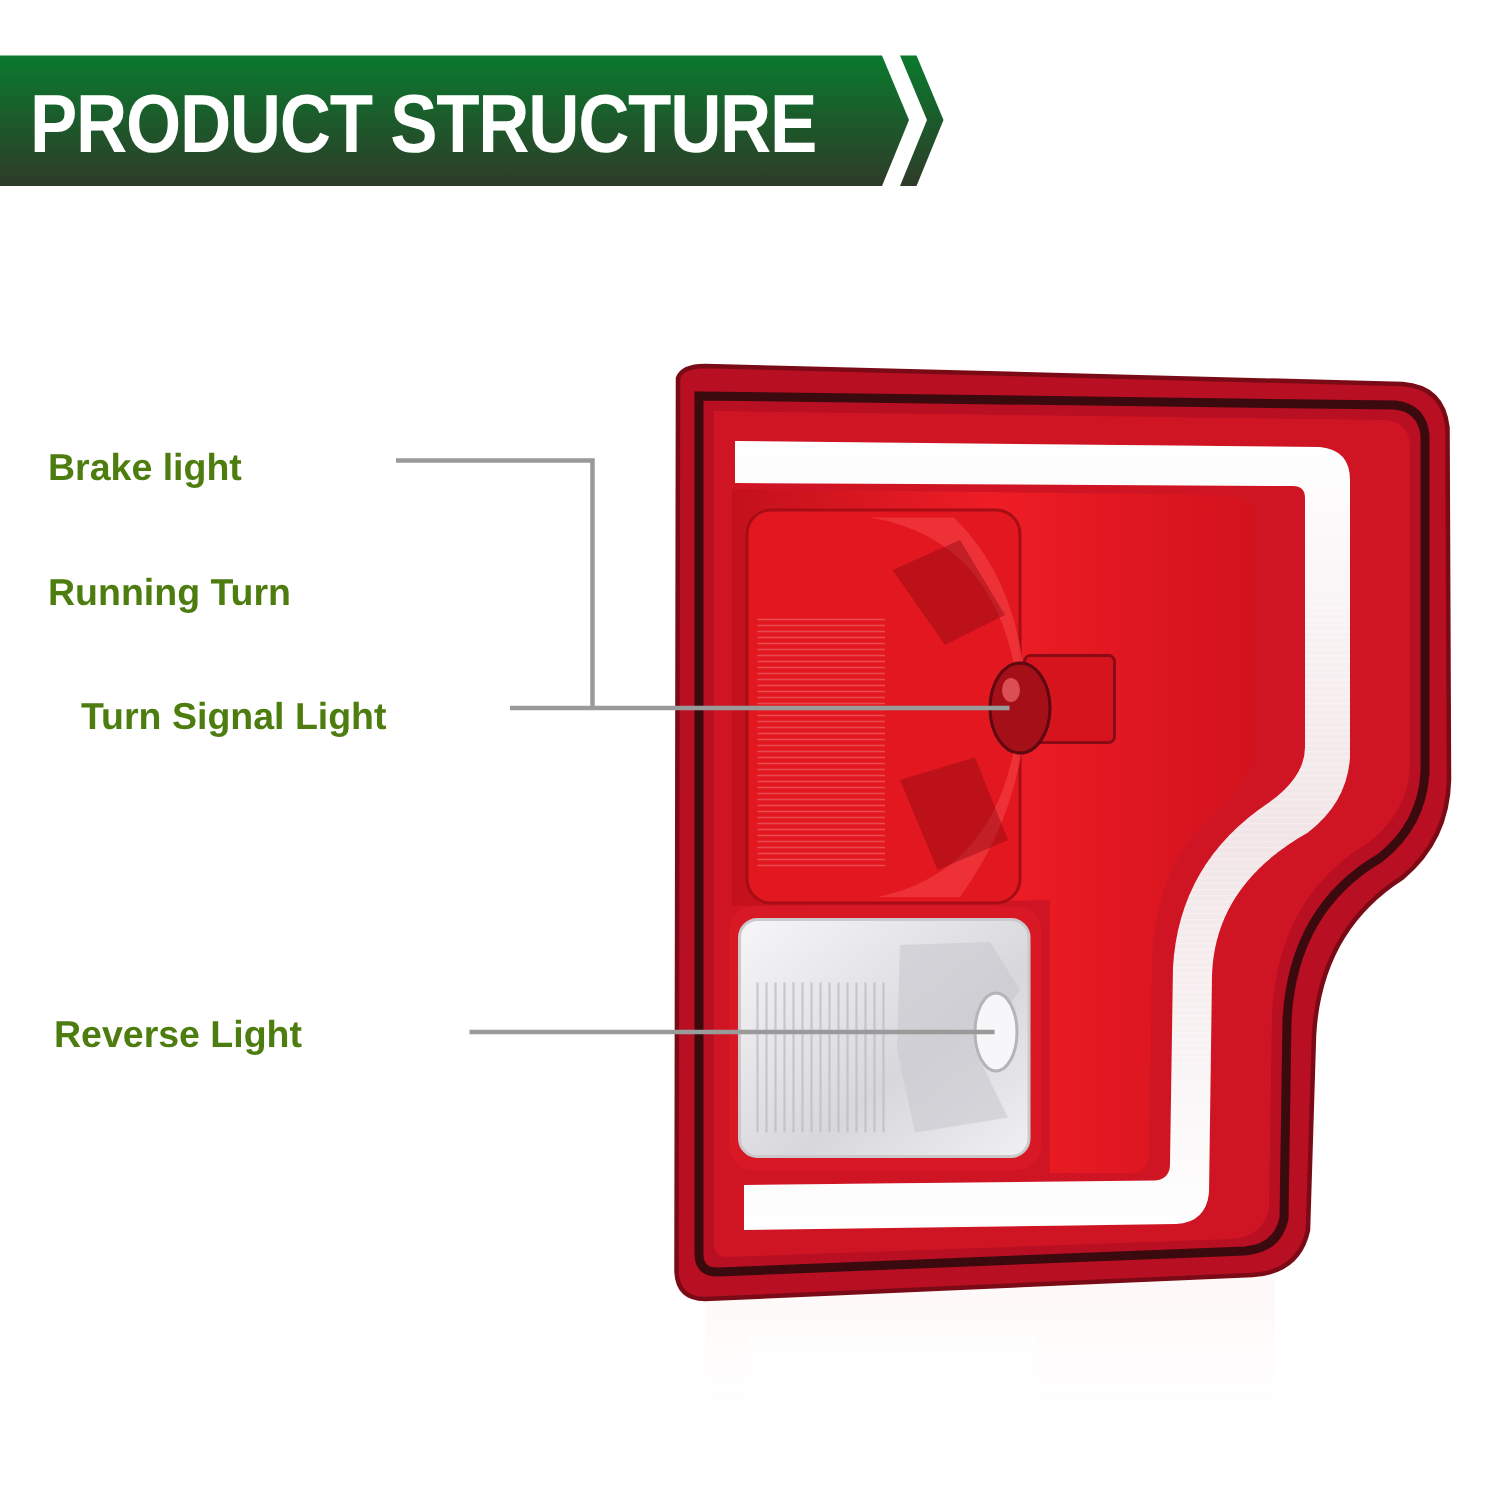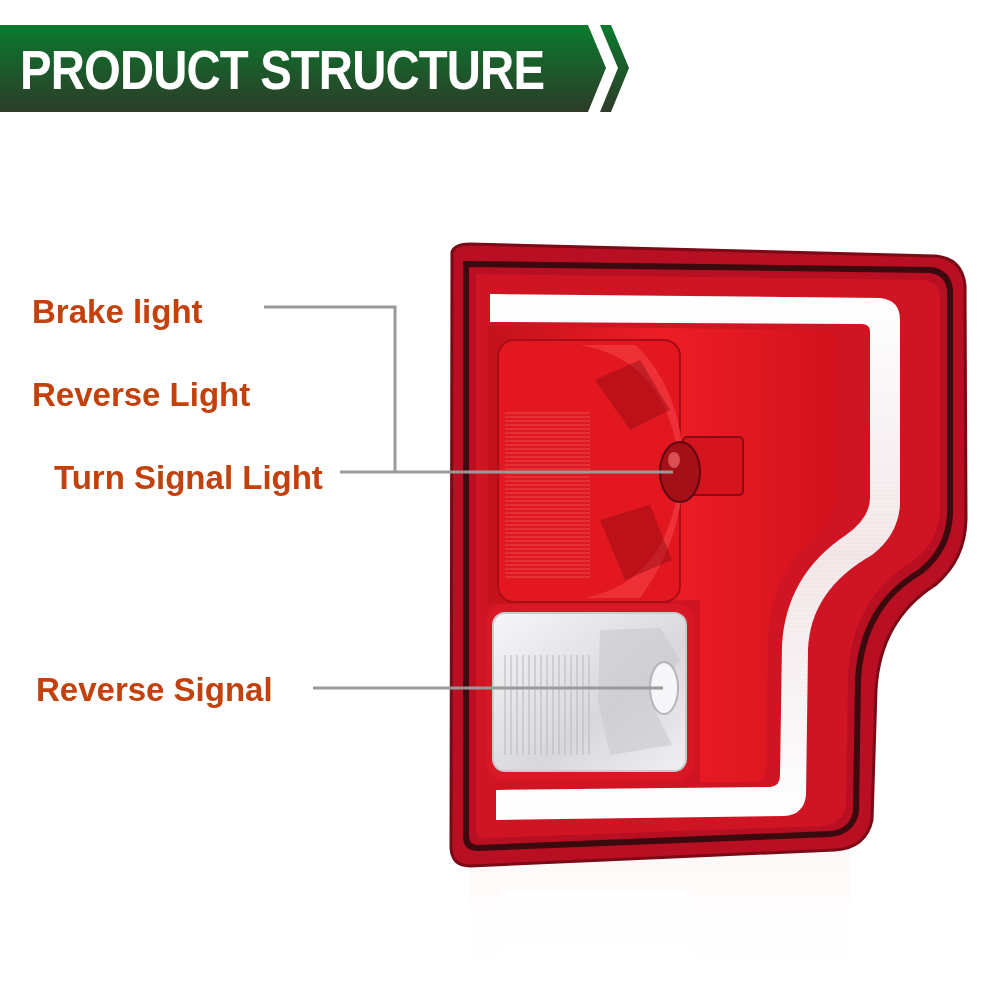--- a/index.html
+++ b/index.html
@@ -1,24 +1,24 @@
 <!DOCTYPE html>
 <html><head>
 <meta charset="utf-8">
 <style>
   html, body { margin:0; padding:0; background:#ffffff; }
   body { width:1000px; height:1000px; position:relative; overflow:hidden;
          font-family:"Liberation Sans", sans-serif; }
-  .banner { position:absolute; left:0; top:4px; width:640px; height:130px; }
+  .banner { position:absolute; left:0; top:16px; width:640px; height:130px; }
   .banner-text { position:absolute; left:20px; top:35px; height:62px; line-height:62px;
       color:#ffffff; font-family:"Liberation Sans", sans-serif; font-weight:bold;
       font-size:55px; letter-spacing:-1px; white-space:nowrap;
       transform:scaleX(0.86); transform-origin:left center; }
-  .label { position:absolute; color:#c2410c; font-family:"Liberation Sans", sans-serif;
-      font-weight:bold; font-size:33px; line-height:40px; white-space:nowrap; }
+  .label { position:absolute; color:#4d7c0f; font-family:"Liberation Sans", sans-serif;
+      font-weight:bold; font-size:25px; line-height:40px; white-space:nowrap; }
   .lamp { position:absolute; left:0; top:0; width:1000px; height:1000px; }
   .leaders { position:absolute; left:0; top:0; width:1000px; height:1000px; pointer-events:none; }
 </style>
 </head>
 <body>
 
 <div class="banner">
   <svg width="640" height="130" viewBox="0 0 640 130">
     <defs>
       <linearGradient id="bg" x1="0" y1="0" x2="0" y2="1">
@@ -98,15 +98,15 @@
   </g>
 </svg>
 
 <svg class="leaders" viewBox="0 0 1000 1000">
   <polyline points="264,307 395,307 395,472" fill="none" stroke="#9a9a9a" stroke-width="3"></polyline>
   <line x1="340" y1="472" x2="673" y2="472" stroke="#9a9a9a" stroke-width="3"></line>
   <line x1="313" y1="688" x2="663" y2="688" stroke="#9a9a9a" stroke-width="3"></line>
 </svg>
 
 <div class="label" style="left:32px; top:292px;">Brake light</div>
-<div class="label" style="left:32px; top:375px;">Reverse Light</div>
+<div class="label" style="left:32px; top:375px;">Running Turn</div>
 <div class="label" style="left:32px; top:458px;margin-left:22px;">Turn Signal Light</div>
-<div class="label" style="left:36px; top:670px;">Reverse Signal</div>
+<div class="label" style="left:36px; top:670px;">Reverse Light</div>
 
 </body></html>

